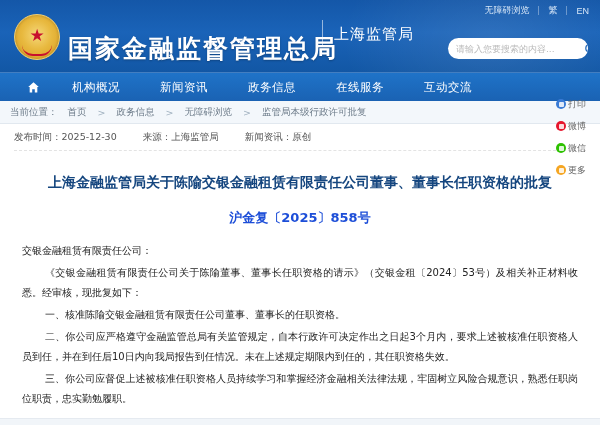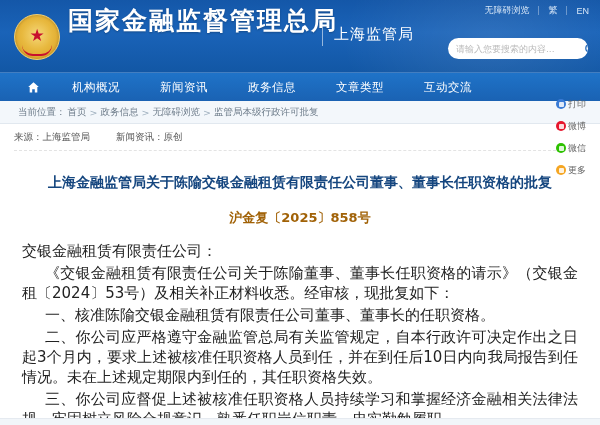--- a/index.html
+++ b/index.html
@@ -84,21 +84,21 @@
     bottom: 3px;
     transform: translateX(-50%);
     width: 30px;
     height: 9px;
     border-bottom: 2px solid #c8102e;
     border-radius: 0 0 14px 14px;
   }
   .site-title {
     position: absolute;
     left: 68px;
-    top: 4px;
+    top: 32px;
     font-size: 25px;
     font-weight: bold;
     letter-spacing: 2px;
     color: #ffffff;
     text-shadow: 0 1px 2px rgba(0,0,0,0.25);
     font-family: "DejaVu Sans", "Liberation Sans", sans-serif;
   }
   .title-divider {
     position: absolute;
     left: 322px;
@@ -176,25 +176,25 @@
     white-space: nowrap;
   }
 
   
   .breadcrumb {
     height: 22px;
     background: #f3f7fb;
     border-bottom: 1px solid #e1e8ef;
     display: flex;
     align-items: center;
-    padding-left: 18px;
+    padding-left: 10px;
     font-size: 9.5px;
     color: #6b7a88;
     font-family: "DejaVu Sans", "Liberation Sans", sans-serif;
-    gap: 2px;
+    gap: 10px;
   }
   .breadcrumb .crumb-sep { color: #9fb0bf; padding: 0 1px; }
 
   
   .content {
     padding: 0 14px;
     background: #fff;
   }
   .meta-row {
     display: flex;
@@ -245,26 +245,26 @@
     font-size: 14px;
     font-weight: bold;
     color: #15467f;
     text-align: center;
     line-height: 22px;
     margin: 6px 0 16px 0;
   }
   .doc-number {
     text-align: center;
     font-size: 13px;
-    color: #a16207;
+    color: #1d4ed8;
     font-weight: bold;
     margin-bottom: 14px;
   }
   .para {
-    font-size: 15px;
+    font-size: 10px;
     line-height: 20px;
     color: #222;
     margin: 0 0 2px 0;
     text-align: justify;
   }
   .para.indent { text-indent: 23px; }
   .footer-strip {
     position: absolute;
     left: 0; right: 0; bottom: 0;
     height: 6px;
@@ -315,37 +315,40 @@
 
   <div class="nav">
     <div class="nav-home">
       <svg width="13" height="13" viewBox="0 0 16 16" aria-hidden="true">
         <path d="M8 1.6 L14.5 7.4 L12.7 7.4 L12.7 14 L9.6 14 L9.6 10 L6.4 10 L6.4 14 L3.3 14 L3.3 7.4 L1.5 7.4 Z" fill="#ffffff"></path>
       </svg>
     </div>
     <div class="nav-item">机构概况</div>
     <div class="nav-item">新闻资讯</div>
     <div class="nav-item">政务信息</div>
-    <div class="nav-item">文章类型</div>
+    <div class="nav-item">在线服务</div>
     <div class="nav-item">互动交流</div>
   </div>
 
   <div class="breadcrumb">
     <span>当前位置：</span>
     <span>首页</span>
     <span class="crumb-sep">&gt;</span>
     <span>政务信息</span>
     <span class="crumb-sep">&gt;</span>
     <span>无障碍浏览</span>
     <span class="crumb-sep">&gt;</span>
     <span>监管局本级行政许可批复</span>
   </div>
 
   <div class="content">
     <div class="meta-row">
+      <span class="meta-cell">
+        <span>发布时间：</span><span>2025-12-30</span>
+      </span>
       <span class="meta-cell">
         <span>来源：</span><span>上海监管局</span>
       </span>
       <span class="meta-cell">
         <span>新闻资讯：</span><span>原创</span>
       </span>
       <span class="meta-spacer"></span>
       <span class="share-group">
         <span class="share-item">
           <span class="dot print"></span>

